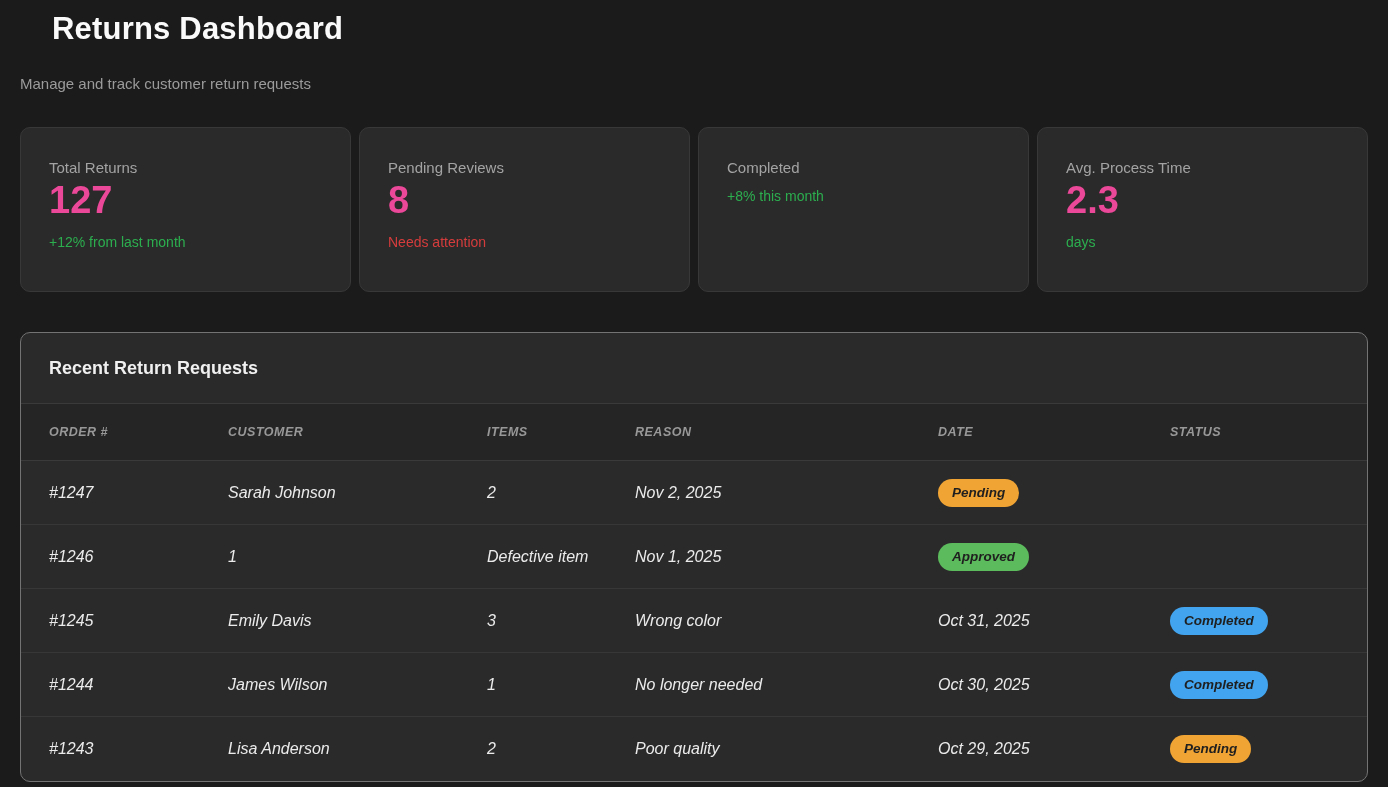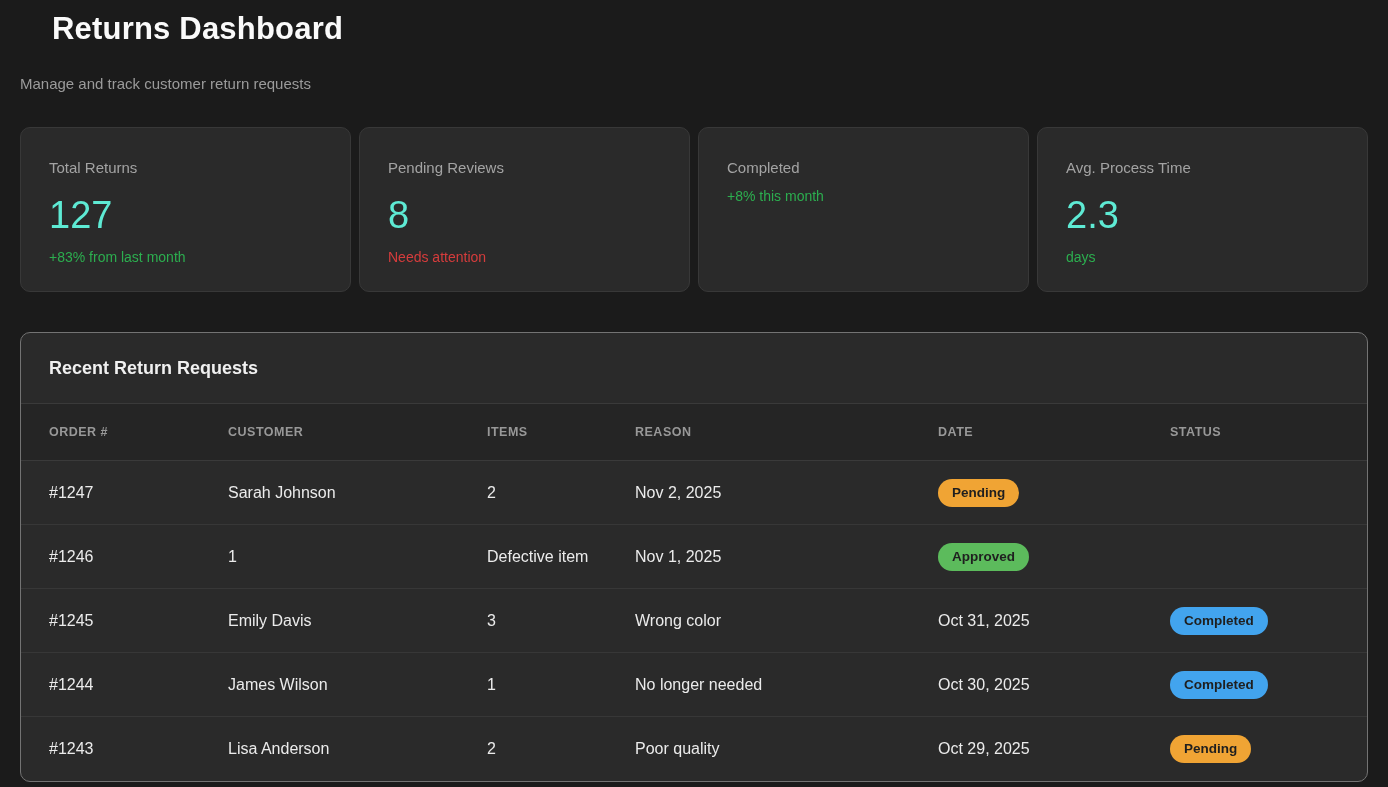--- a/index.html
+++ b/index.html
@@ -39,24 +39,23 @@
     border-radius: 10px;
     padding: 30px 28px 26px 28px;
     height: 165px;
   }
   .stat-label {
     font-size: 15px;
     color: #a3a3a3;
     line-height: 19px;
   }
   .stat-value {
-    margin-top: 15px;
     font-size: 38px;
-    font-weight: 400;
-    color: #5eead4;
+    font-weight: 700;
+    color: #ec4899;
     line-height: 46px;
   }
   .stat-note {
     margin-top: 10px;
     font-size: 14px;
     line-height: 18px;
   }
   .note-positive { color: #2cae4f; }
   .note-negative { color: #d63c3c; }
   
@@ -74,20 +73,21 @@
     font-size: 18px;
     font-weight: 700;
     color: #f0f0f0;
     line-height: 22px;
   }
   .tgrid {
     display: grid;
     grid-template-columns: 179px 259px 148px 303px 232px 1fr;
     align-items: center;
     padding: 0 28px;
+    font-style: italic;
   }
   .thead {
     background: #252525;
     border-top: 1px solid #3a3a3a;
     border-bottom: 1px solid #3a3a3a;
     height: 58px;
   }
   .th {
     font-size: 12.5px;
     font-weight: 700;
@@ -119,21 +119,21 @@
 
   <header>
     <h1 class="page-title">Returns Dashboard</h1>
     <p class="page-subtitle">Manage and track customer return requests</p>
   </header>
 
   <section class="stats">
       <div class="stat-card">
         <div class="stat-label">Total Returns</div>
         <div class="stat-value">127</div>
-        <div class="stat-note note-positive">+83% from last month</div>
+        <div class="stat-note note-positive">+12% from last month</div>
       </div>
       <div class="stat-card">
         <div class="stat-label">Pending Reviews</div>
         <div class="stat-value">8</div>
         <div class="stat-note note-negative">Needs attention</div>
       </div>
       <div class="stat-card">
         <div class="stat-label">Completed</div>
         <div class="stat-note note-positive">+8% this month</div>
       </div>

